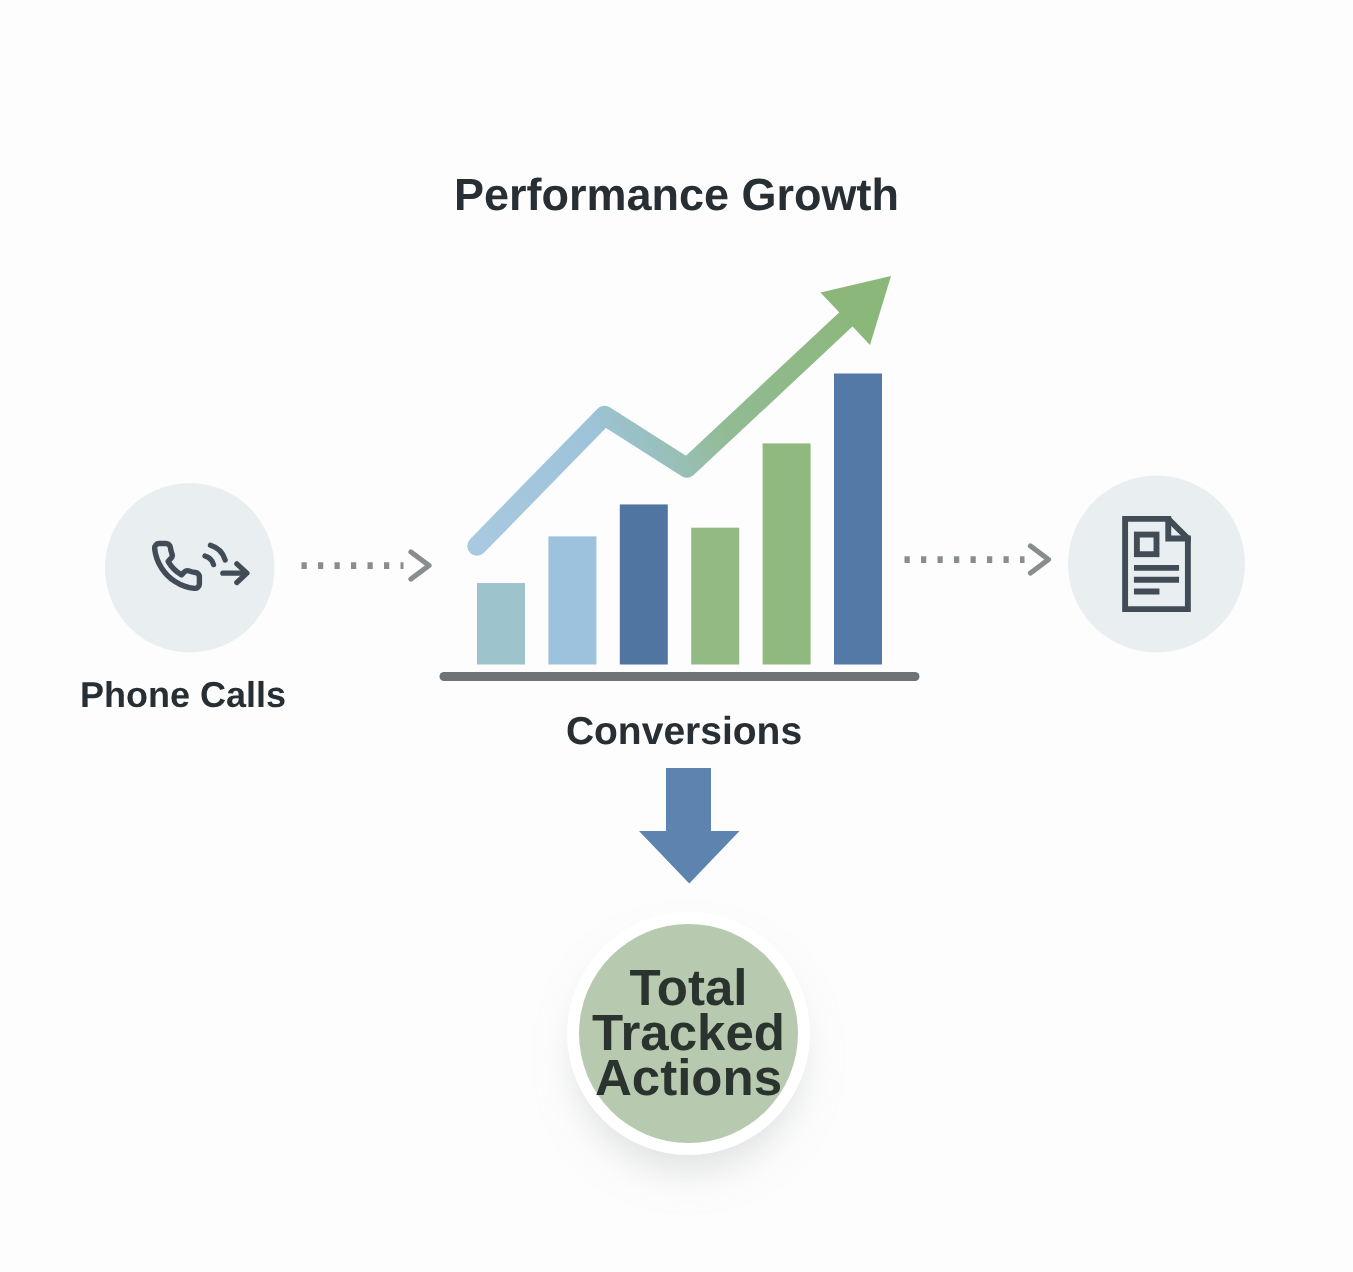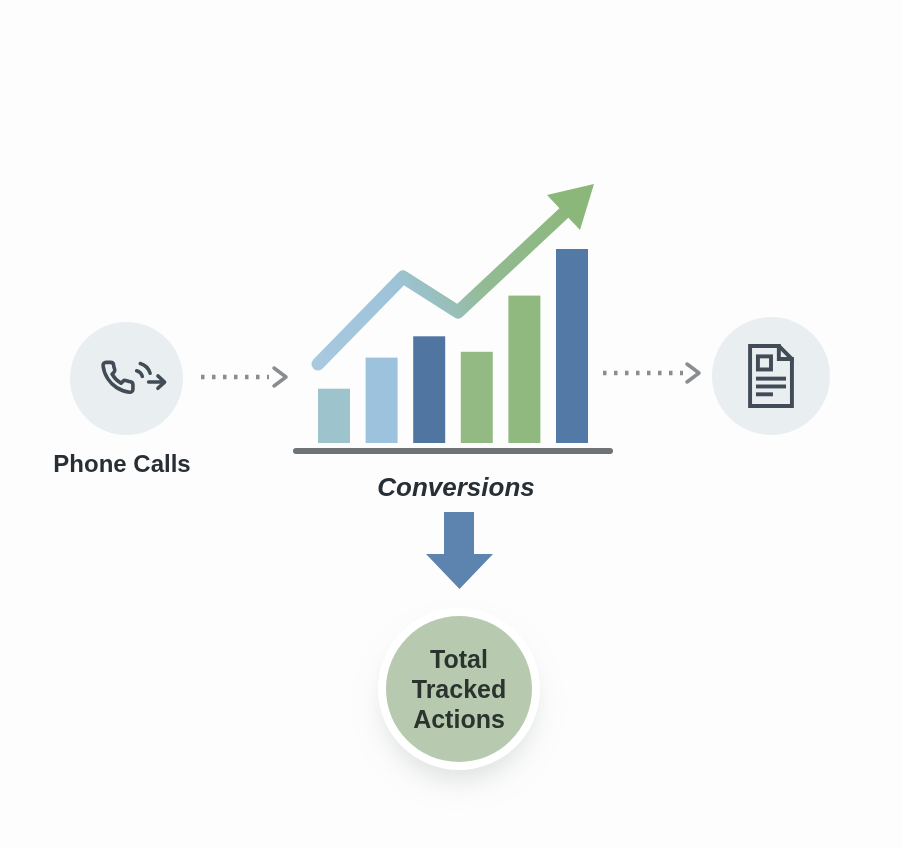--- a/index.html
+++ b/index.html
@@ -25,21 +25,20 @@
   }
   .chart-svg { position: absolute; left: 280px; top: 168px; }
   .caption {
     position: absolute;
     left: 306px; top: 472px;
     width: 300px;
     text-align: center;
     font-size: 26px;
     font-weight: 700;
     color: #272e34;
-    font-style: italic;
   }
   .node-circle {
     position: absolute;
     border-radius: 50%;
     background: #e9eef1;
     display: flex;
     align-items: center;
     justify-content: center;
   }
   .circle-phone { left: 70px; top: 322px; width: 113px; height: 113px; }
@@ -65,31 +64,32 @@
     border-radius: 50%;
     background: #b7cab0;
     box-shadow: 0 0 0 8px #ffffff, 0 16px 30px rgba(150, 162, 155, 0.35);
     display: flex;
     align-items: center;
     justify-content: center;
   }
   .total-label {
     width: 132px;
     text-align: center;
-    font-size: 25px;
+    font-size: 34px;
     line-height: 30px;
     font-weight: 700;
     color: #2a332e;
   }
 </style>
 </head>
 <body>
 
 <div class="canvas">
 
+  <h1 class="title">Performance Growth</h1>
 
   <svg class="chart-svg" width="340" height="300" viewBox="0 0 340 300">
     <defs>
       <linearGradient id="trendGrad" gradientUnits="userSpaceOnUse" x1="38" y1="196" x2="300" y2="40">
         <stop offset="0" stop-color="#a8c9e0"></stop>
         <stop offset="0.35" stop-color="#9dc3d9"></stop>
         <stop offset="0.6" stop-color="#92bb93"></stop>
         <stop offset="1" stop-color="#8bb77a"></stop>
       </linearGradient>
     </defs>

